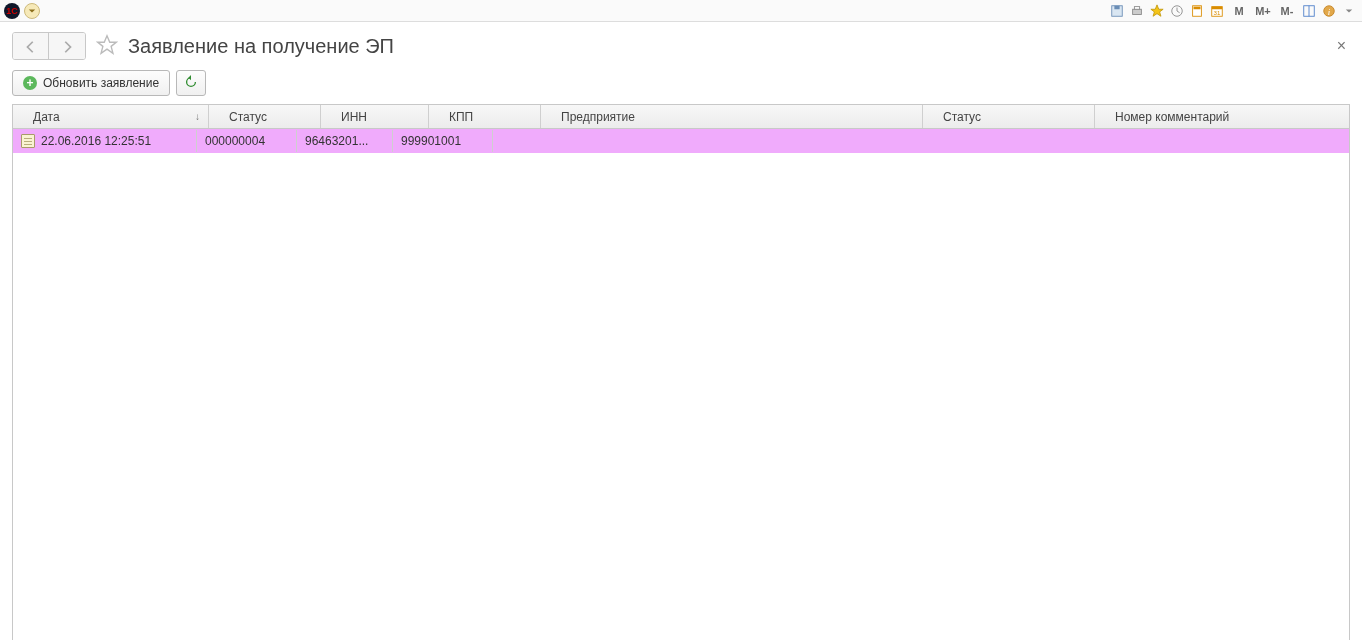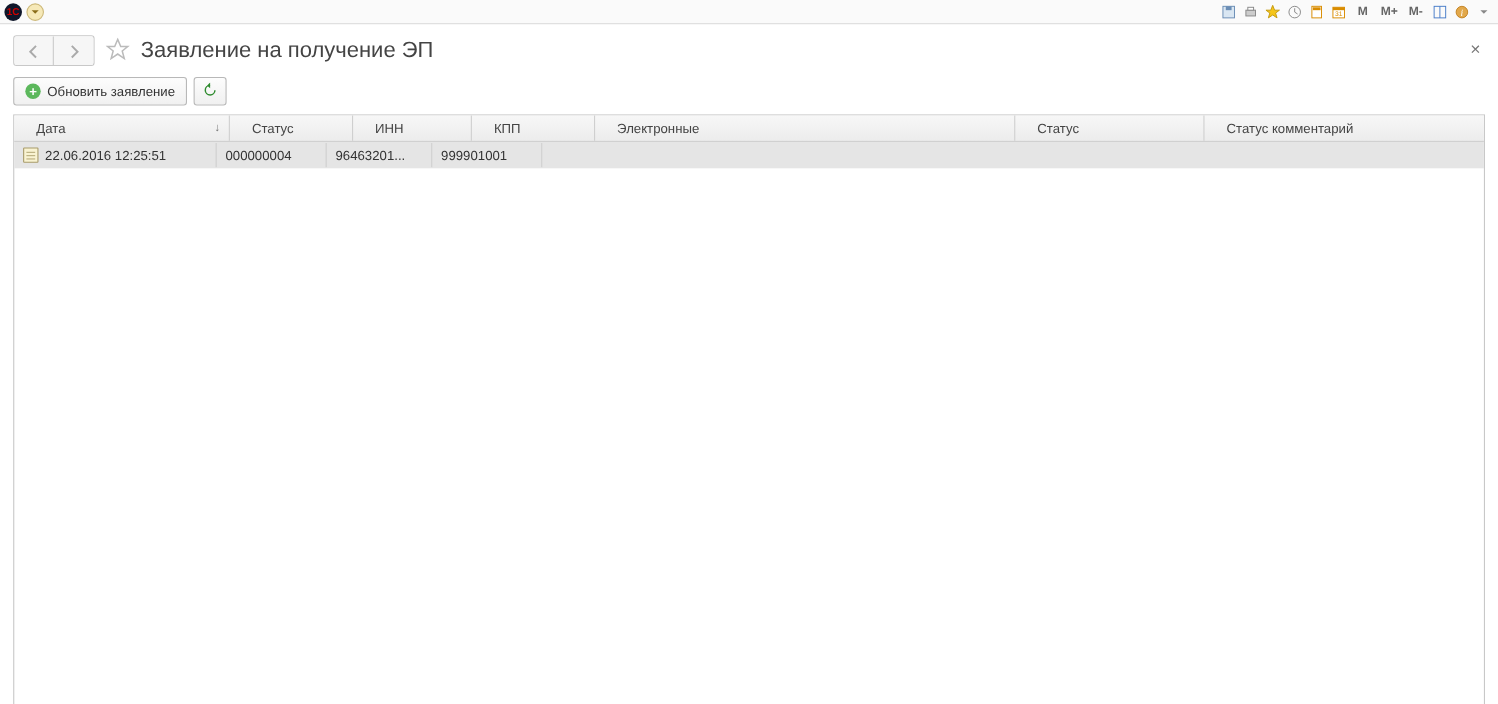--- a/index.html
+++ b/index.html
@@ -165,21 +165,21 @@
   .col-kpp  { width: 100px; }
   .col-name { width: 370px; flex: 0 0 370px; }
   .col-status { width: 160px; }
   .col-comment { flex: 1; border-right: none; }
 
   .trow {
     height: 24px;
     background: #fff;
   }
   .trow.selected {
-    background: #e5e5e5;
+    background: #f0abfc;
     align-items: center;
   }
   .td-date-inner { display: flex; align-items: center; gap: 6px; }
   .doc-icon {
     width: 14px; height: 14px;
     border: 1px solid #a89b6a;
     background: #f9f3d2;
     border-radius: 1px;
     position: relative;
   }
@@ -304,23 +304,23 @@
 
 <div class="table-wrap">
   <div class="thead-row">
     <div class="th col-date">
       <span>Дата</span>
       <span class="sort-arrow">↓</span>
     </div>
     <div class="th col-num">Статус</div>
     <div class="th col-inn">ИНН</div>
     <div class="th col-kpp">КПП</div>
-    <div class="th col-name">Электронные</div>
+    <div class="th col-name">Предприятие</div>
     <div class="th col-status">Статус</div>
-    <div class="th col-comment">Статус комментарий</div>
+    <div class="th col-comment">Номер комментарий</div>
   </div>
 
   <div class="trow selected">
     <div class="td col-date">
       <div class="td-date-inner">
         <span class="doc-icon"></span>
         <span>22.06.2016 12:25:51</span>
       </div>
     </div>
     <div class="td col-num">000000004</div>

